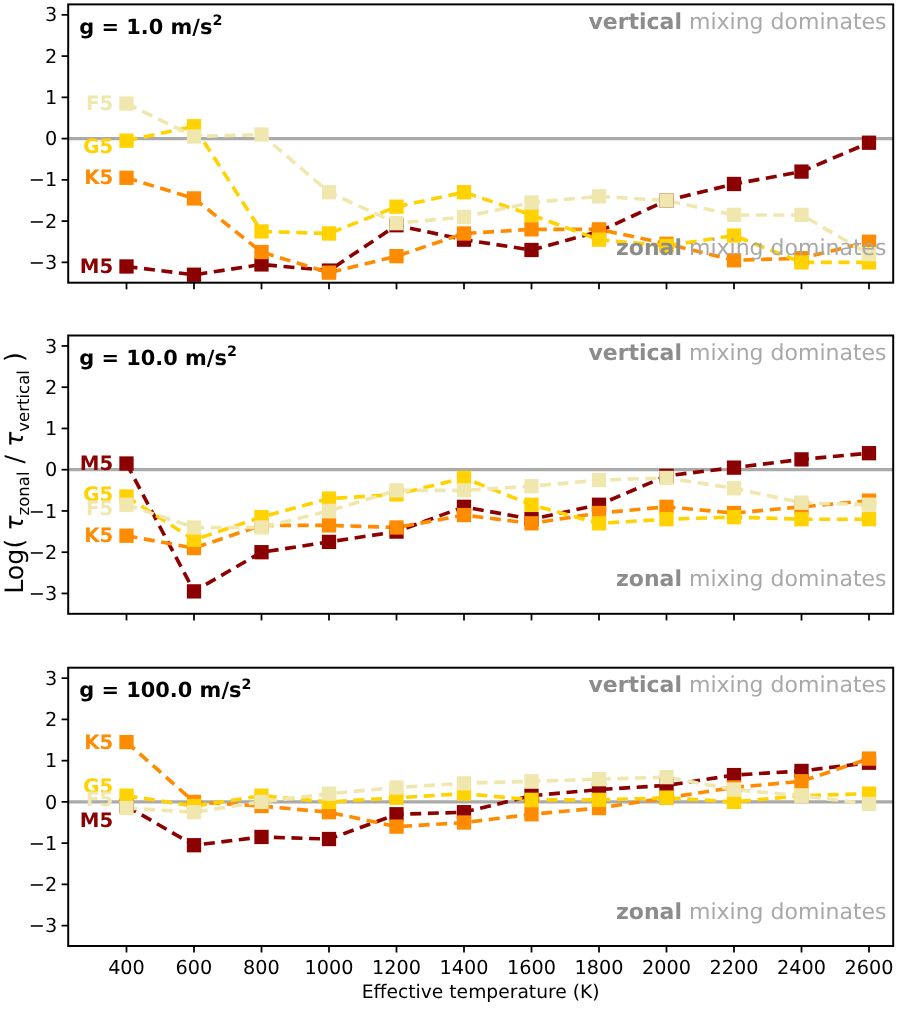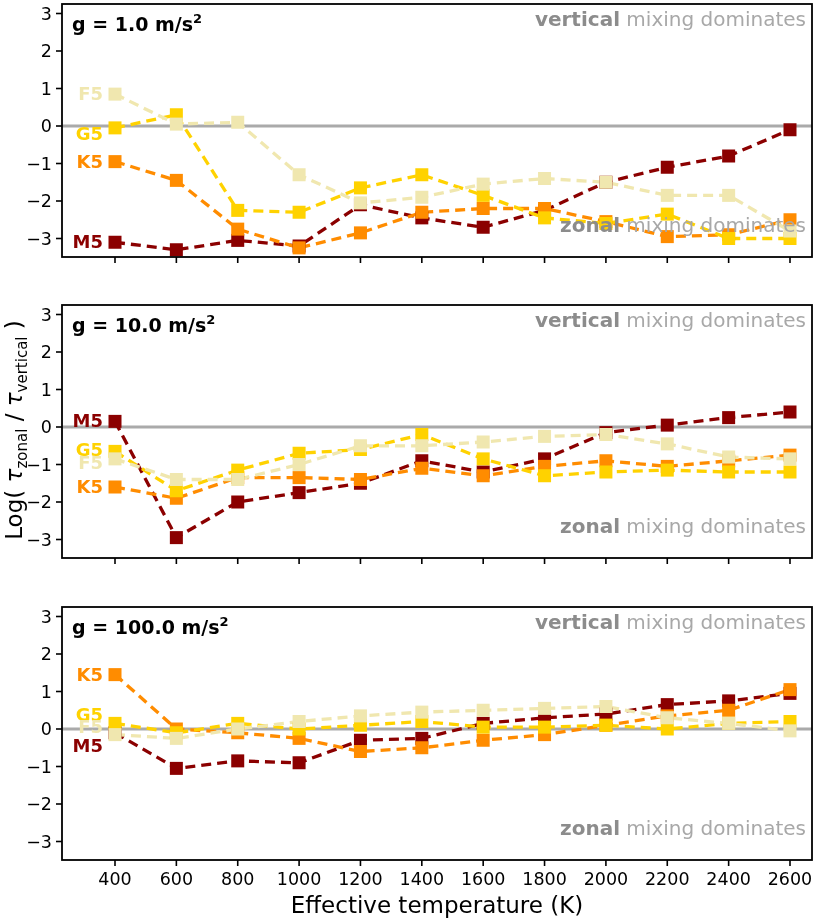--- a/index.html
+++ b/index.html
@@ -9,21 +9,21 @@
   .ylabel{
     position:absolute;left:16px;top:430px;
     transform:translate(-50%,-50%) rotate(-90deg);
     white-space:nowrap;font-size:23px;color:#000;
   }
   .ylabel .tau{font-style:italic;}
   .ylabel sub{font-size:15px;}
   .xlabel{
     position:absolute;left:437px;top:892px;
     transform:translate(-50%,0);
-    white-space:nowrap;font-size:23px;color:#000;
+    white-space:nowrap;font-size:17px;color:#000;
   }
 </style>
 </head>
 <body>
 
 <div class="fig">
   <svg id="chart" width="821" height="922" viewBox="0 0 821 922">
       <g>
         <line x1="62" y1="126" x2="812" y2="126" stroke="#AAAAAA" stroke-width="3"></line>
         <path d="M115.0 242.3 L176.4 249.8 L237.7 240.4 L299.1 246.0 L360.5 204.8 L421.8 217.9 L483.2 227.3 L544.5 210.4 L605.9 182.3 L667.3 167.3 L728.6 156.0 L790.0 129.8" fill="none" stroke="#8B0000" stroke-width="3.3" stroke-dasharray="10 6"></path>

